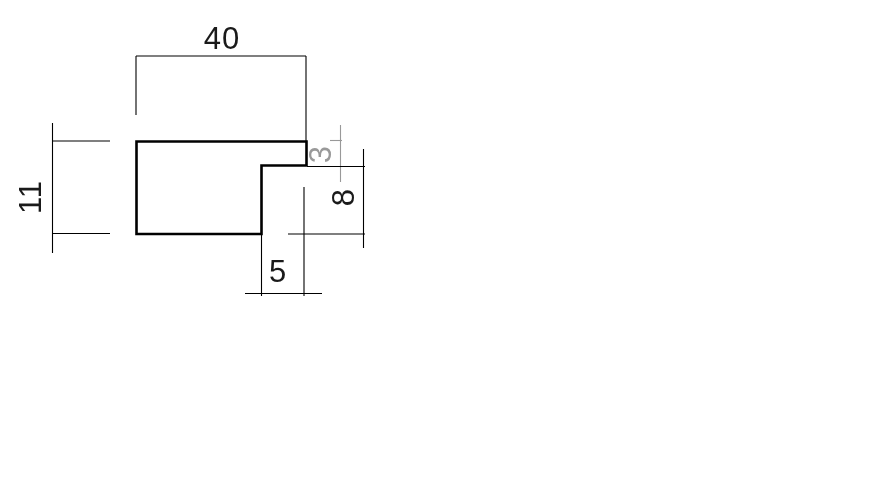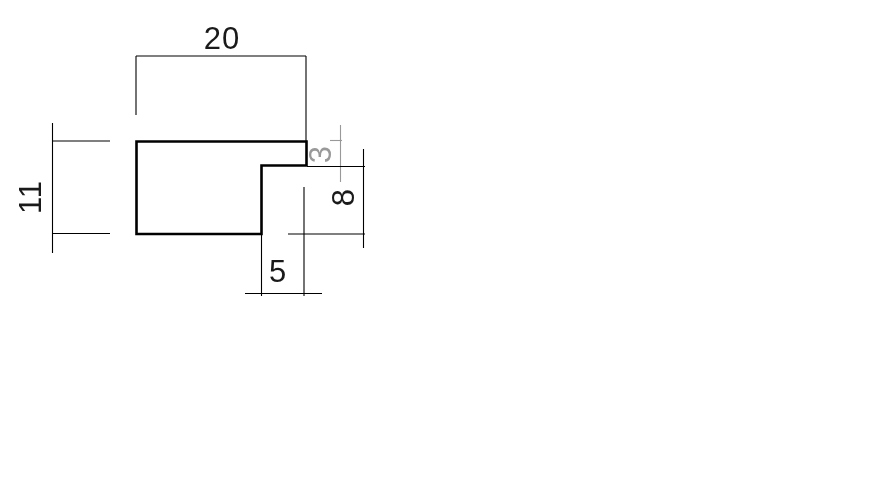--- a/index.html
+++ b/index.html
@@ -70,21 +70,21 @@
       <line x1="288" y1="234" x2="365" y2="234"></line>
     </g>
 
     <g stroke="#000000" stroke-width="1.1" fill="none">
       <line x1="245" y1="293.5" x2="322" y2="293.5"></line>
       <line x1="261.5" y1="235" x2="261.5" y2="296"></line>
       <line x1="304" y1="187" x2="304" y2="296"></line>
     </g>
   </svg>
 
-  <div class="dim-label" style="left:222px; top:38px;">20</div>
+  <div class="dim-label" style="left:222px; top:38px;">40</div>
 
   <div class="dim-label rot" style="left:30px; top:197px;">11</div>
 
   <div class="dim-label rot ref" style="left:320px; top:154px;">3</div>
 
   <div class="dim-label rot" style="left:343px; top:197px;">8</div>
 
   <div class="dim-label" style="left:278px; top:271px;">5</div>
 
 </div>

